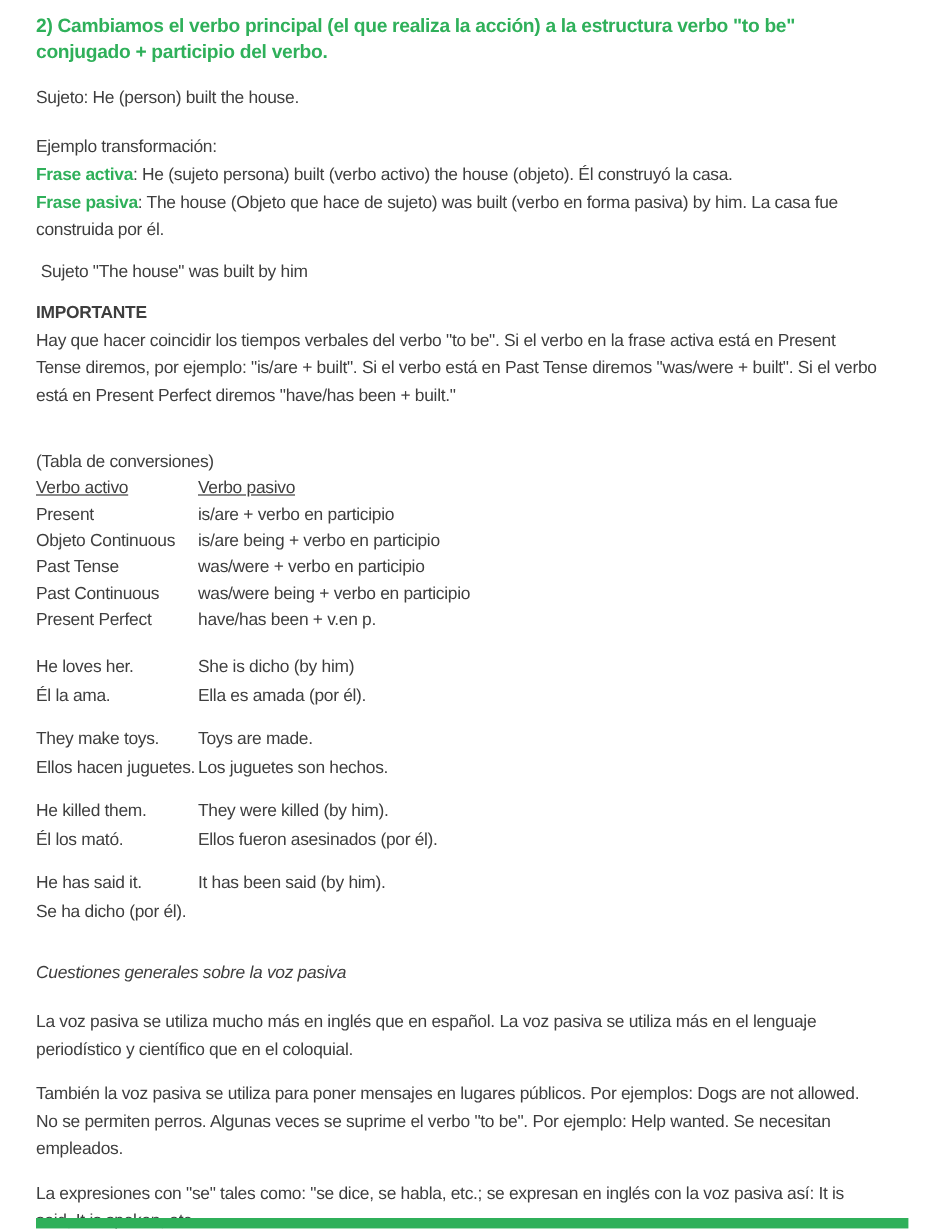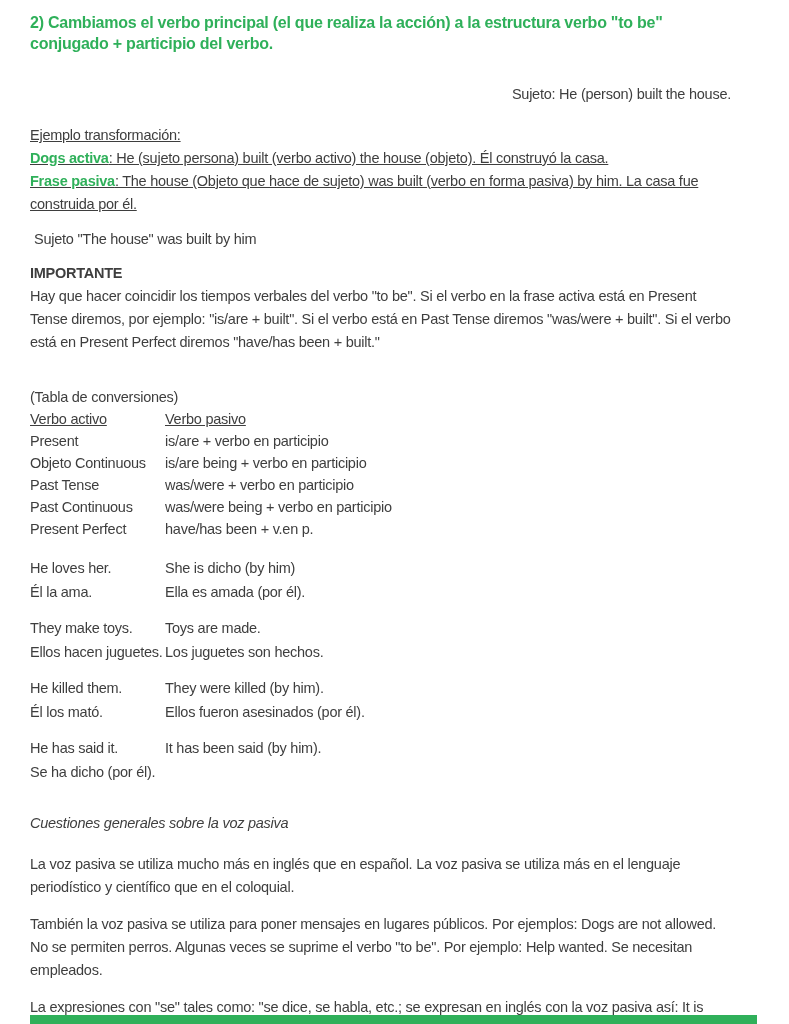--- a/index.html
+++ b/index.html
@@ -21,22 +21,22 @@
     font-weight:bold;
     font-size:16px;
     line-height:21px;
     margin:0;
   }
   .green{color:#2fb05a;font-weight:bold;}
   .bold{font-weight:bold;}
   .italic{font-style:italic;}
   .u{text-decoration:underline;}
   p{margin:0;}
-  .mt-sujeto{margin-top:29px;text-align:right;}
-  .mt-ejemplo{margin-top:18px;text-decoration:underline;}
+  .mt-sujeto{margin-top:17px;}
+  .mt-ejemplo{margin-top:18px;}
   .mt-house{margin-top:12px;padding-left:4px;}
   .mt-importante{margin-top:11px;}
   .mt-tabla{margin-top:32px;}
   .mt-examples{margin-top:16px;}
   .mt-cuestiones{margin-top:28px;}
   .mt-para1{margin-top:18px;}
   .mt-para{margin-top:14px;}
   .tbl{
     display:grid;
     grid-template-columns:135px 1fr;
@@ -62,21 +62,21 @@
 <body>
 
 <div class="page">
 
   <h1 class="heading">2) Cambiamos el verbo principal (el que realiza la acción) a la estructura verbo "to be" conjugado + participio del verbo.</h1>
 
   <p class="mt-sujeto">Sujeto: He (person) built the house.</p>
 
   <div class="mt-ejemplo">
     <div>Ejemplo transformación:</div>
-    <div><span class="green">Dogs activa</span><span>: He (sujeto persona) built (verbo activo) the house (objeto). Él construyó la casa.</span></div>
+    <div><span class="green">Frase activa</span><span>: He (sujeto persona) built (verbo activo) the house (objeto). Él construyó la casa.</span></div>
     <div><span class="green">Frase pasiva</span><span>: The house (Objeto que hace de sujeto) was built (verbo en forma pasiva) by him. La casa fue construida por él.</span></div>
   </div>
 
   <p class="mt-house">Sujeto "The house" was built by him</p>
 
   <div class="mt-importante">
     <div class="bold">IMPORTANTE</div>
     <div>Hay que hacer coincidir los tiempos verbales del verbo "to be". Si el verbo en la frase activa está en Present Tense diremos, por ejemplo: "is/are + built". Si el verbo está en Past Tense diremos "was/were + built". Si el verbo está en Present Perfect diremos "have/has been + built."</div>
   </div>
 

